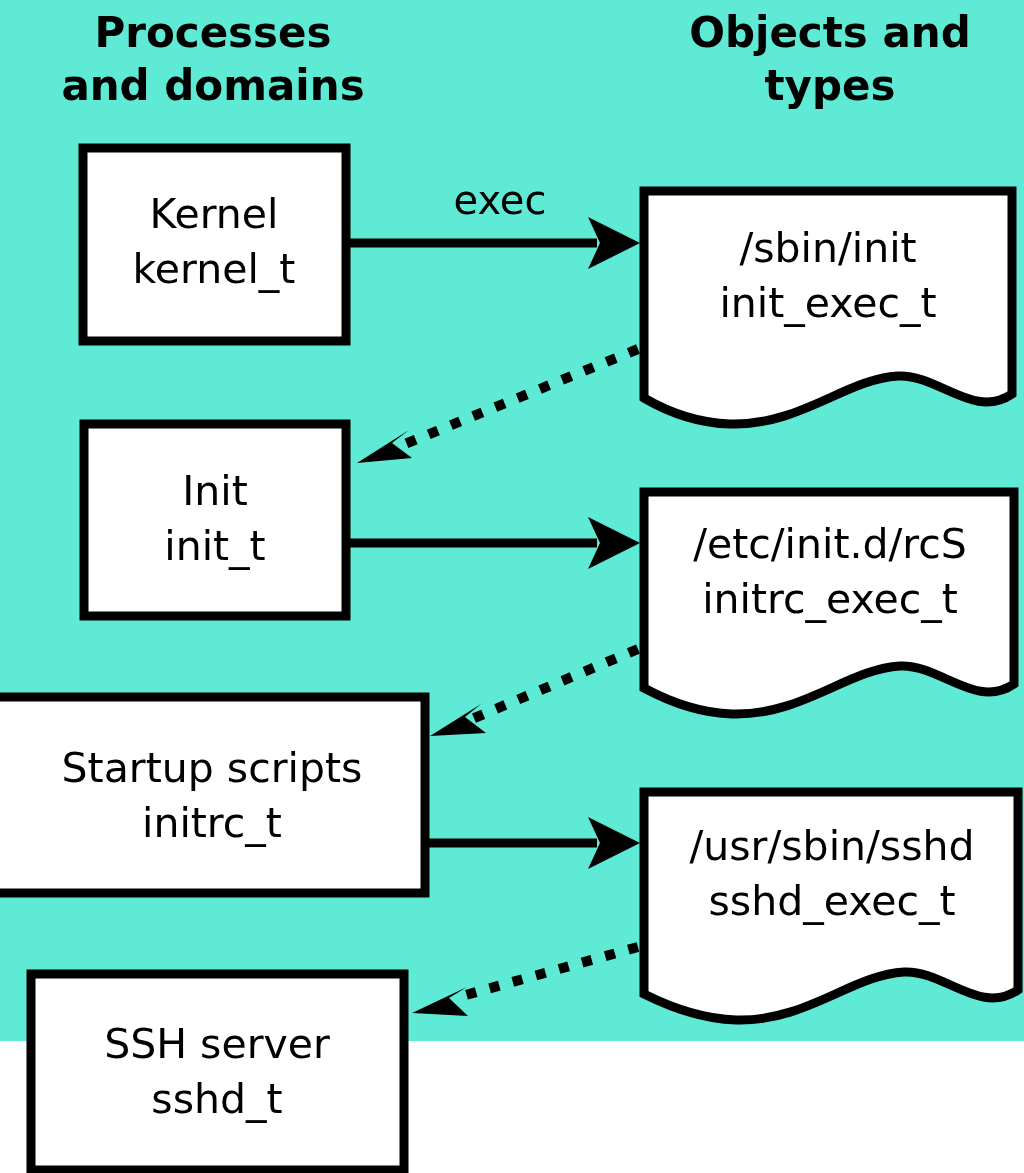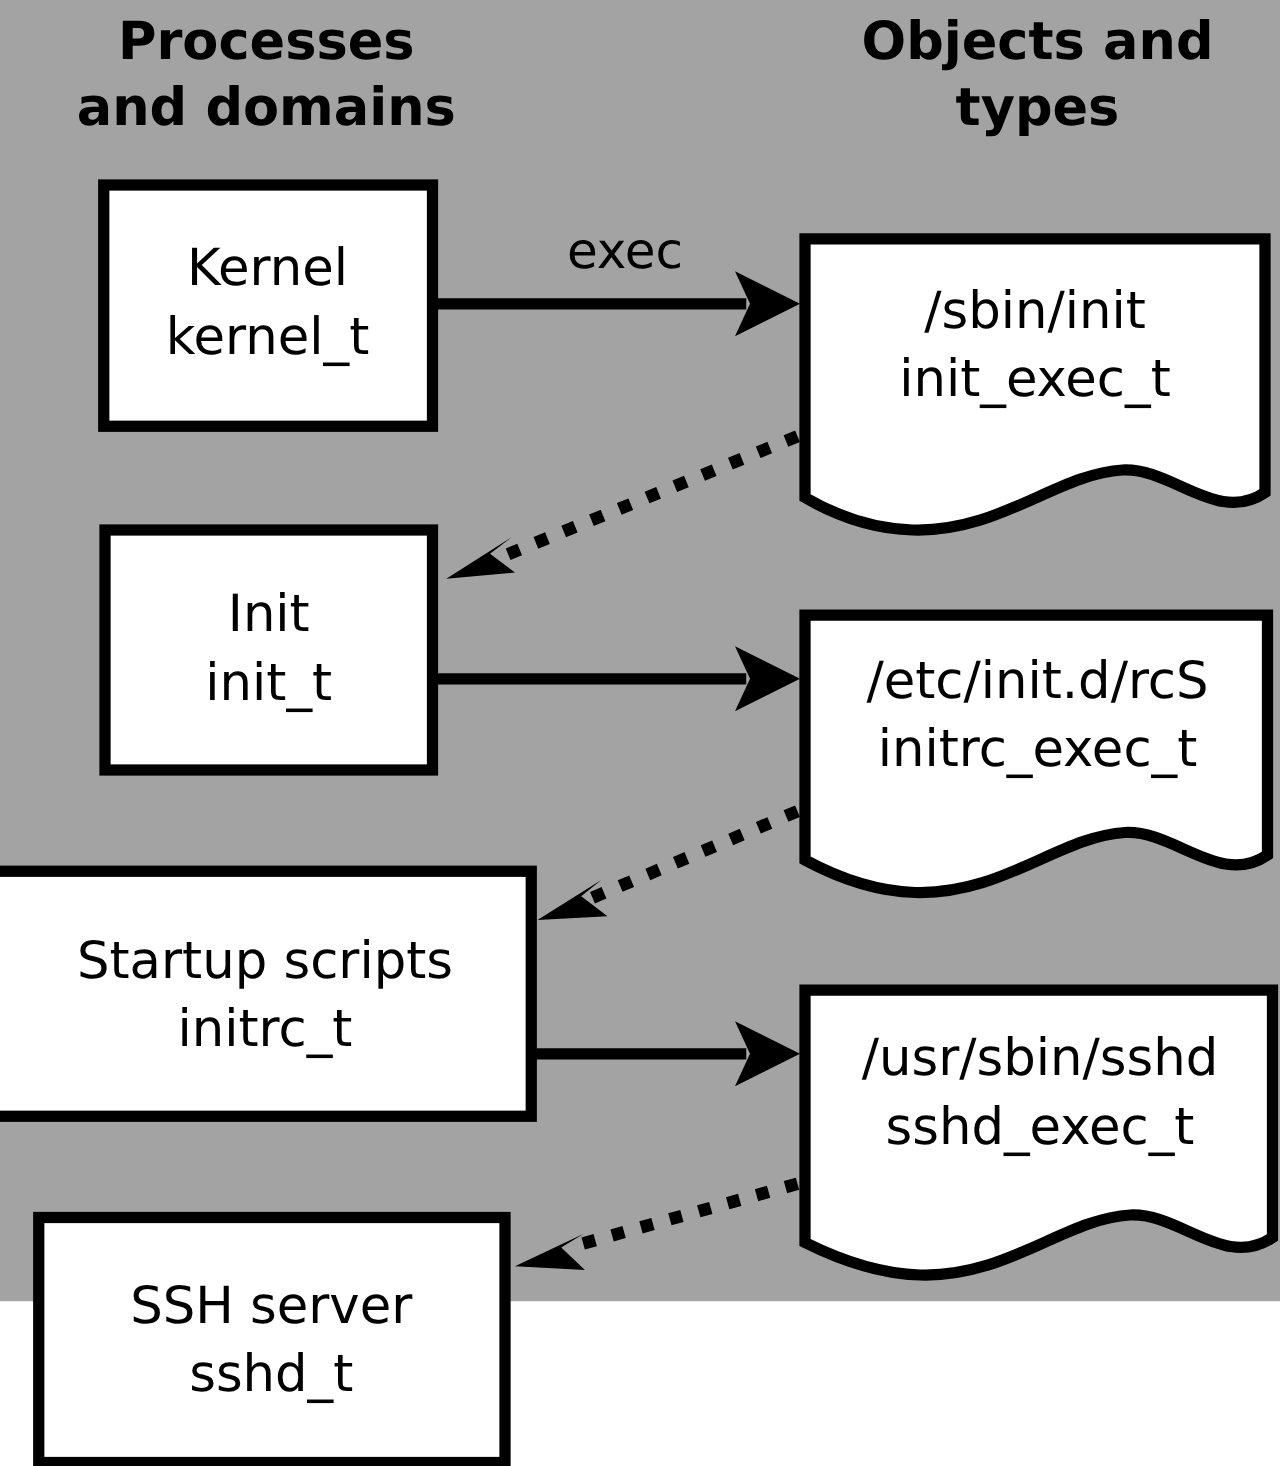--- a/index.html
+++ b/index.html
@@ -10,21 +10,21 @@
   body {
     width: 1024px;
     height: 1173px;
     font-family: "Liberation Sans", sans-serif;
     overflow: hidden;
   }
   #diagram-root {
     position: relative;
     width: 1024px;
     height: 1041px;
-    background: #a3a3a3;
+    background: #5eead4;
   }
   svg.canvas {
     position: absolute;
     top: 0;
     left: 0;
     width: 1024px;
     height: 1173px;
     display: block;
   }
   .col-title {

